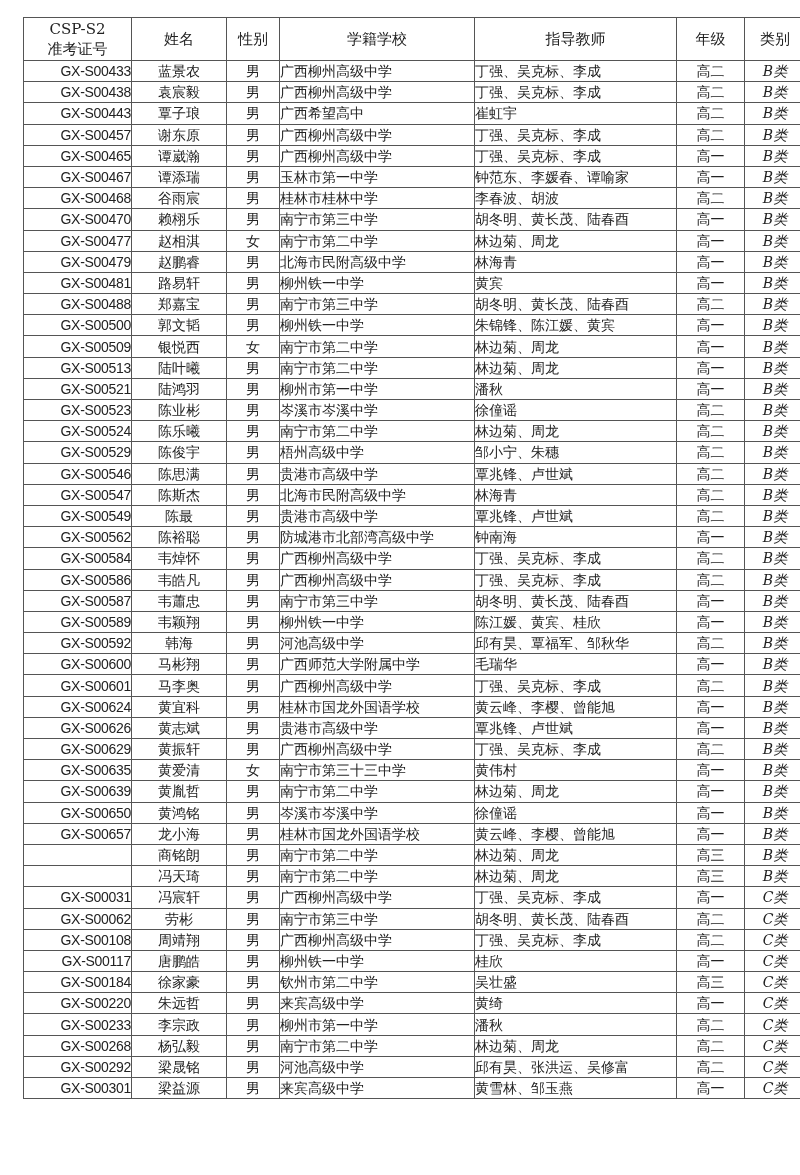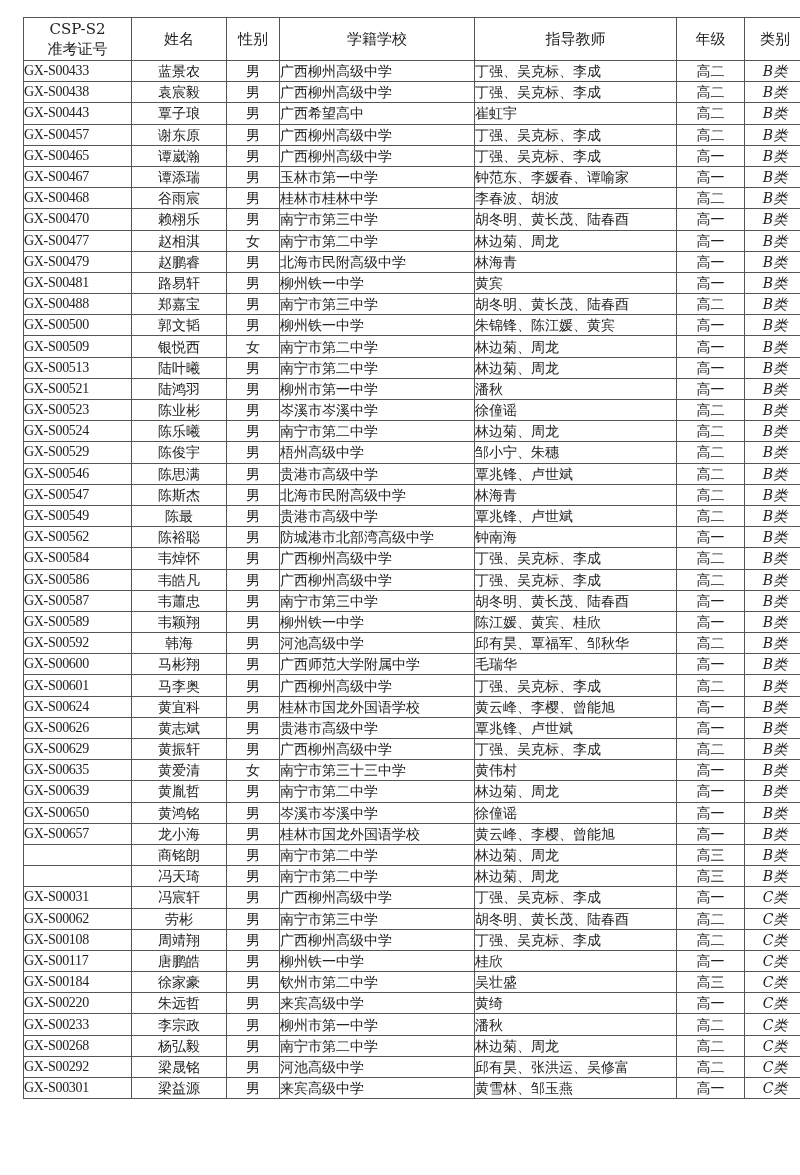--- a/index.html
+++ b/index.html
@@ -3,21 +3,21 @@
 <meta charset="utf-8">
 <style>
   html, body { margin: 0; padding: 0; background: #ffffff; }
   body { width: 800px; height: 1175px; position: relative; overflow: hidden;
          font-family: "DejaVu Serif", "Liberation Serif", serif; color: #222; }
   table.roster { position: absolute; left: 23px; top: 17px; width: 782px;
                  border-collapse: collapse; table-layout: fixed; }
   table.roster th, table.roster td { border: 1.3px solid #555; padding: 0; height: 20.2px;
        font-size: 14px; line-height: 18px; white-space: nowrap; overflow: hidden; }
   table.roster th { height: 42px; font-weight: normal; font-size: 15px; line-height: 20px; text-align: center; }
-  td.c-id { text-align: left; font-family: Liberation Serif, serif; font-size: 14px; letter-spacing: -0.3px; }
+  td.c-id { text-align: right; font-family: Liberation Sans, sans-serif; font-size: 14px; letter-spacing: -0.3px; }
   td.c-name, td.c-gender, td.c-grade, td.c-cat { text-align: center; }
   td.c-school, td.c-teacher { text-align: left; padding-left: 4px; }
   td.c-cat { font-size: 14px; font-style: italic; }
   col.w-id { width: 108px; } col.w-name { width: 95px; } col.w-gender { width: 53px; }
   col.w-school { width: 195px; } col.w-teacher { width: 202px; } col.w-grade { width: 68px; } col.w-cat { width: 61px; }
 </style>
 </head>
 <body>
 
 <table class="roster">

